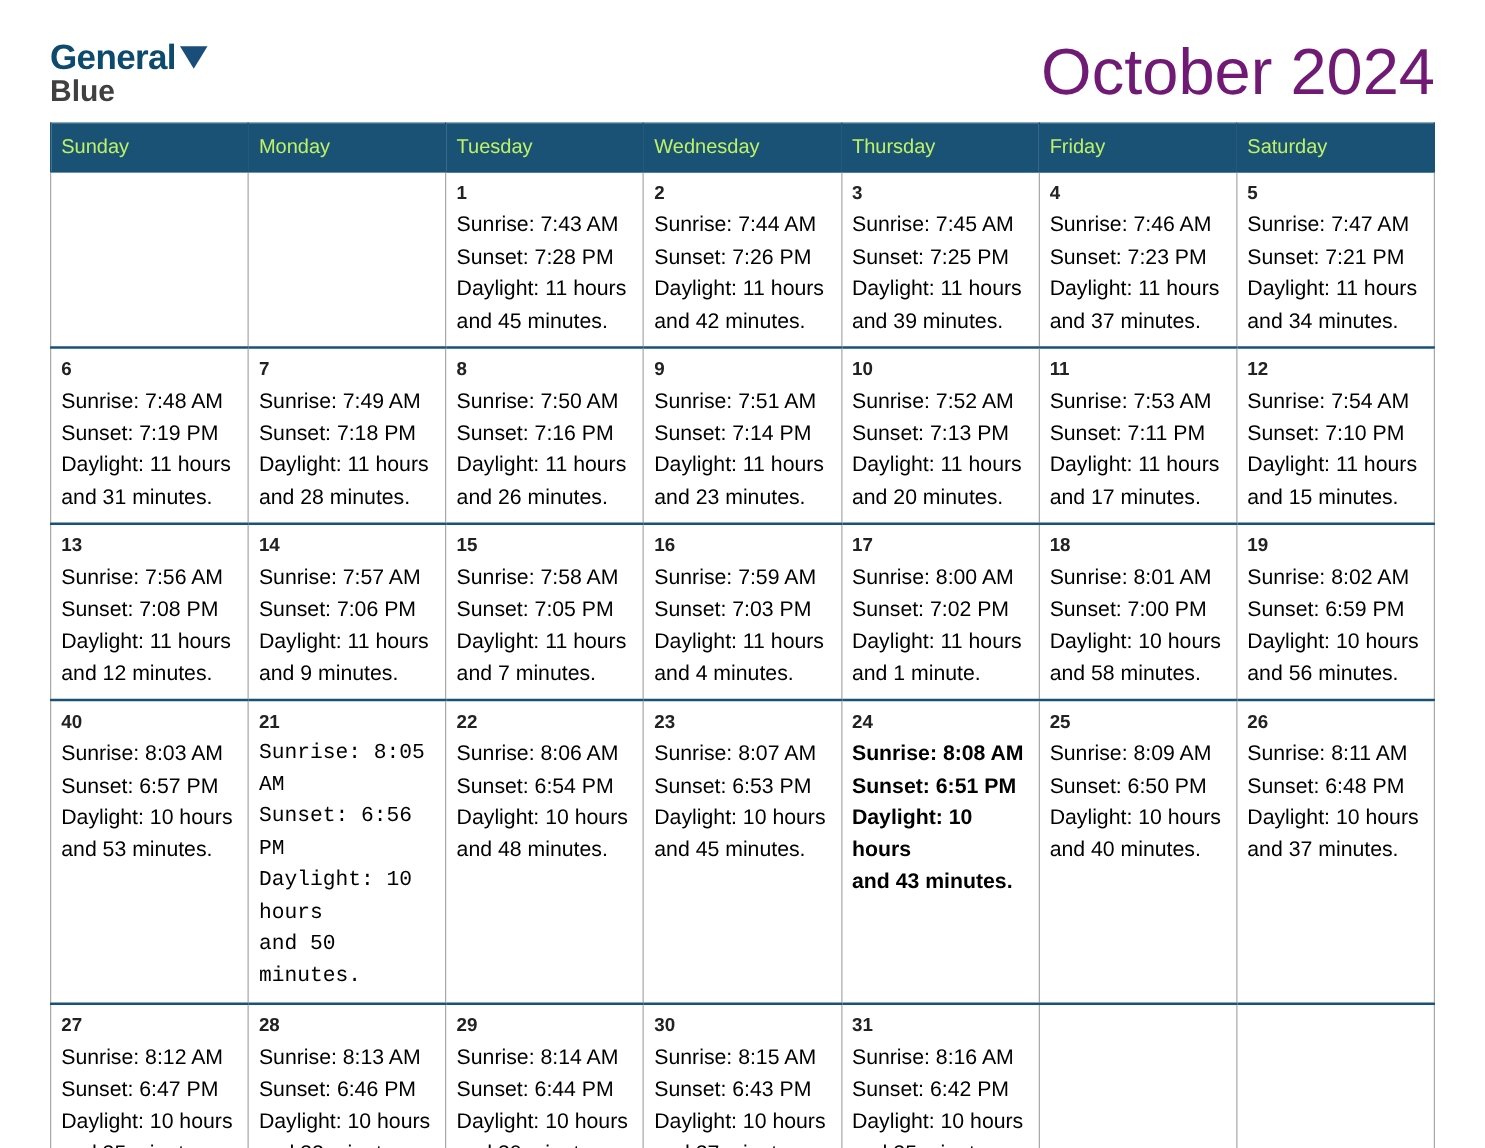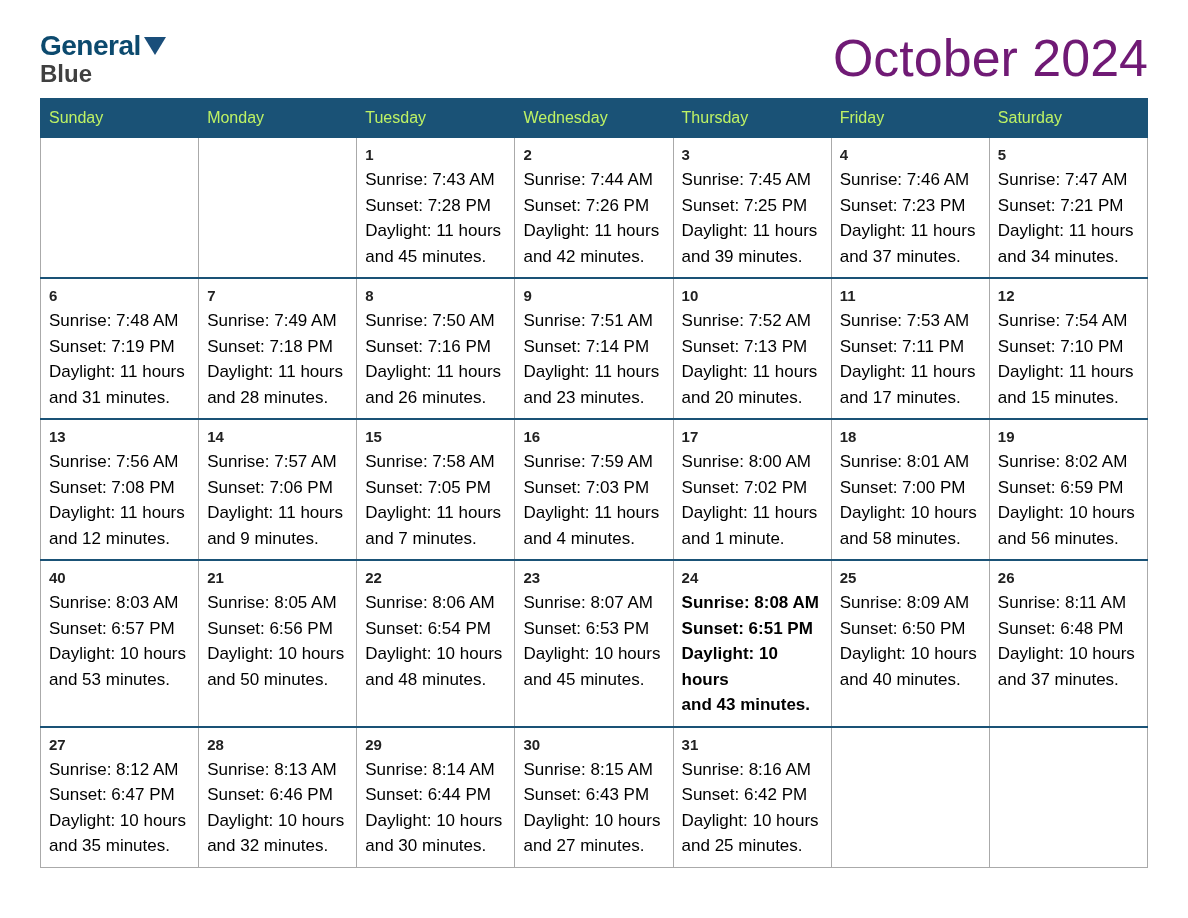--- a/index.html
+++ b/index.html
@@ -274,21 +274,21 @@
       <tr>
         <td class="row-divider">
           <span class="day-number">40</span>
           <div class="day-info" style="white-space: pre-line;">Sunrise: 8:03 AM
 Sunset: 6:57 PM
 Daylight: 10 hours
 and 53 minutes.</div>
         </td>
         <td class="row-divider">
           <span class="day-number">21</span>
-          <div class="day-info" style="white-space: pre-line;">Sunrise: 8:05 AM
+          <div class="day-info" style="white-space: pre-line; font-family: Liberation Mono, monospace;">Sunrise: 8:05 AM
 Sunset: 6:56 PM
 Daylight: 10 hours
 and 50 minutes.</div>
         </td>
         <td class="row-divider">
           <span class="day-number">22</span>
           <div class="day-info" style="white-space: pre-line;">Sunrise: 8:06 AM
 Sunset: 6:54 PM
 Daylight: 10 hours
 and 48 minutes.</div>

